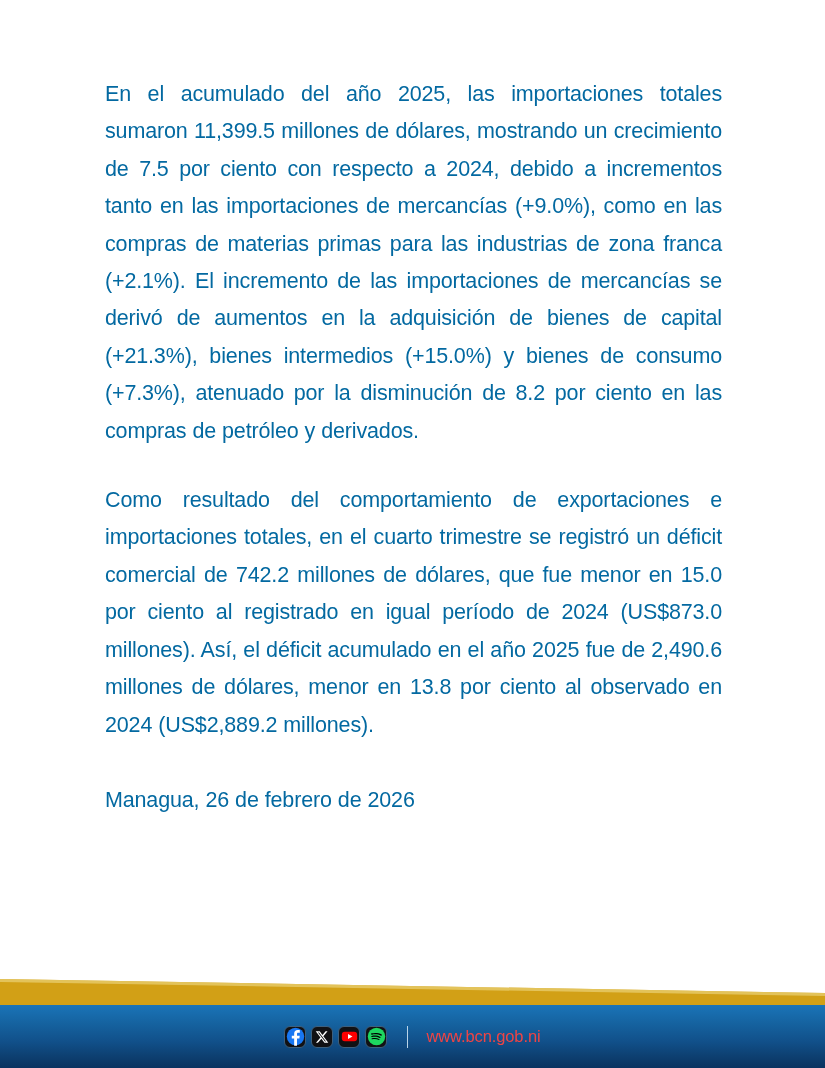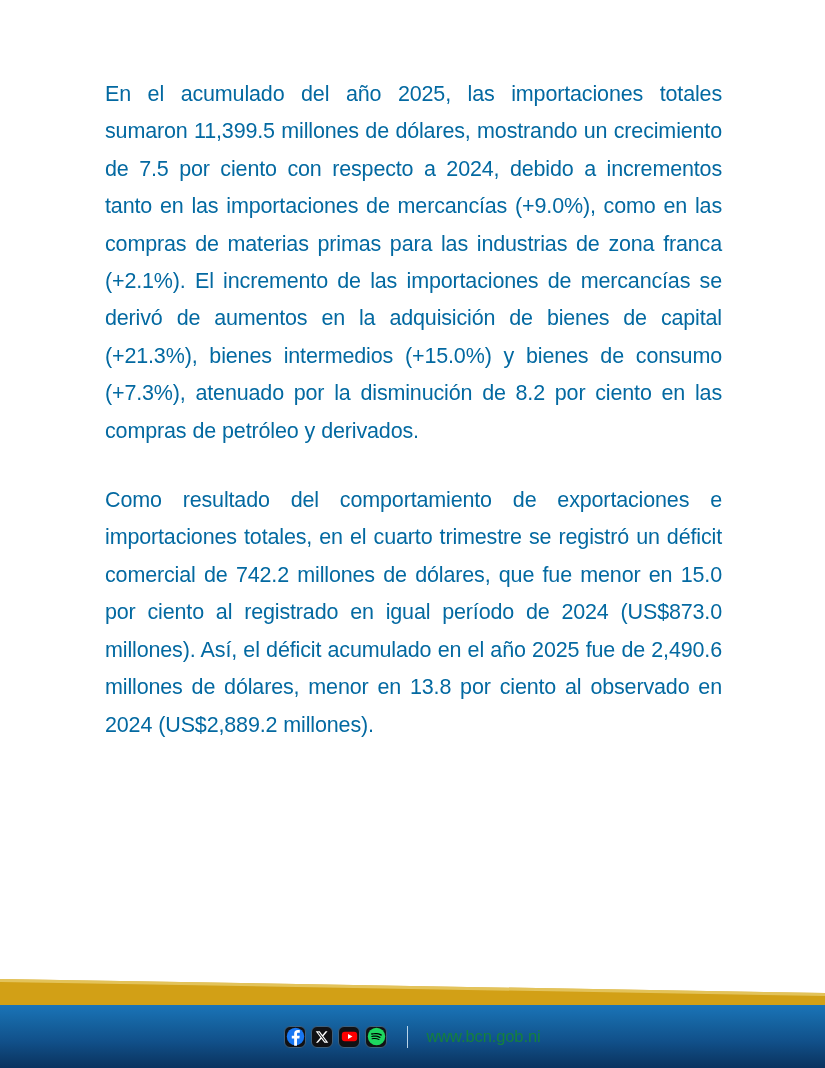--- a/index.html
+++ b/index.html
@@ -112,37 +112,38 @@
 
   .divider {
     width: 1px;
     height: 22px;
     background: #b9d4e8;
     margin: 0 13px 0 15px;
     flex: 0 0 auto;
   }
 
   .site-url {
-    color: #15803d;
+    color: #ef4444;
     font-size: 16.5px;
     letter-spacing: -0.1px;
     white-space: nowrap;
   }
 </style>
 </head>
 <body>
 
 <div id="page">
 
   <div class="content">
 
     <p class="para">En el acumulado del año 2025, las importaciones totales sumaron 11,399.5 millones de dólares, mostrando un crecimiento de 7.5 por ciento con respecto a 2024, debido a incrementos tanto en las importaciones de mercancías (+9.0%), como en las compras de materias primas para las industrias de zona franca (+2.1%). El incremento de las importaciones de mercancías se derivó de aumentos en la adquisición de bienes de capital (+21.3%), bienes intermedios (+15.0%) y bienes de consumo (+7.3%), atenuado por la disminución de 8.2 por ciento en las compras de petróleo y derivados.</p>
 
     <p class="para">Como resultado del comportamiento de exportaciones e importaciones totales, en el cuarto trimestre se registró un déficit comercial de 742.2 millones de dólares, que fue menor en 15.0 por ciento al registrado en igual período de 2024 (US$873.0 millones). Así, el déficit acumulado en el año 2025 fue de 2,490.6 millones de dólares, menor en 13.8 por ciento al observado en 2024 (US$2,889.2 millones).</p>
 
+    <p class="para no-justify dateline">Managua, 26 de febrero de 2026</p>
 
   </div>
 
   <div class="footer">
 
     <svg class="footer-gold" viewBox="0 0 825 55" preserveAspectRatio="none">
       <polygon points="0,24 825,38 825,55 0,55" fill="#d2a016"></polygon>
       <polygon points="0,24 825,38 825,41 0,27" fill="#e8cf72" opacity="0.75"></polygon>
     </svg>
 

